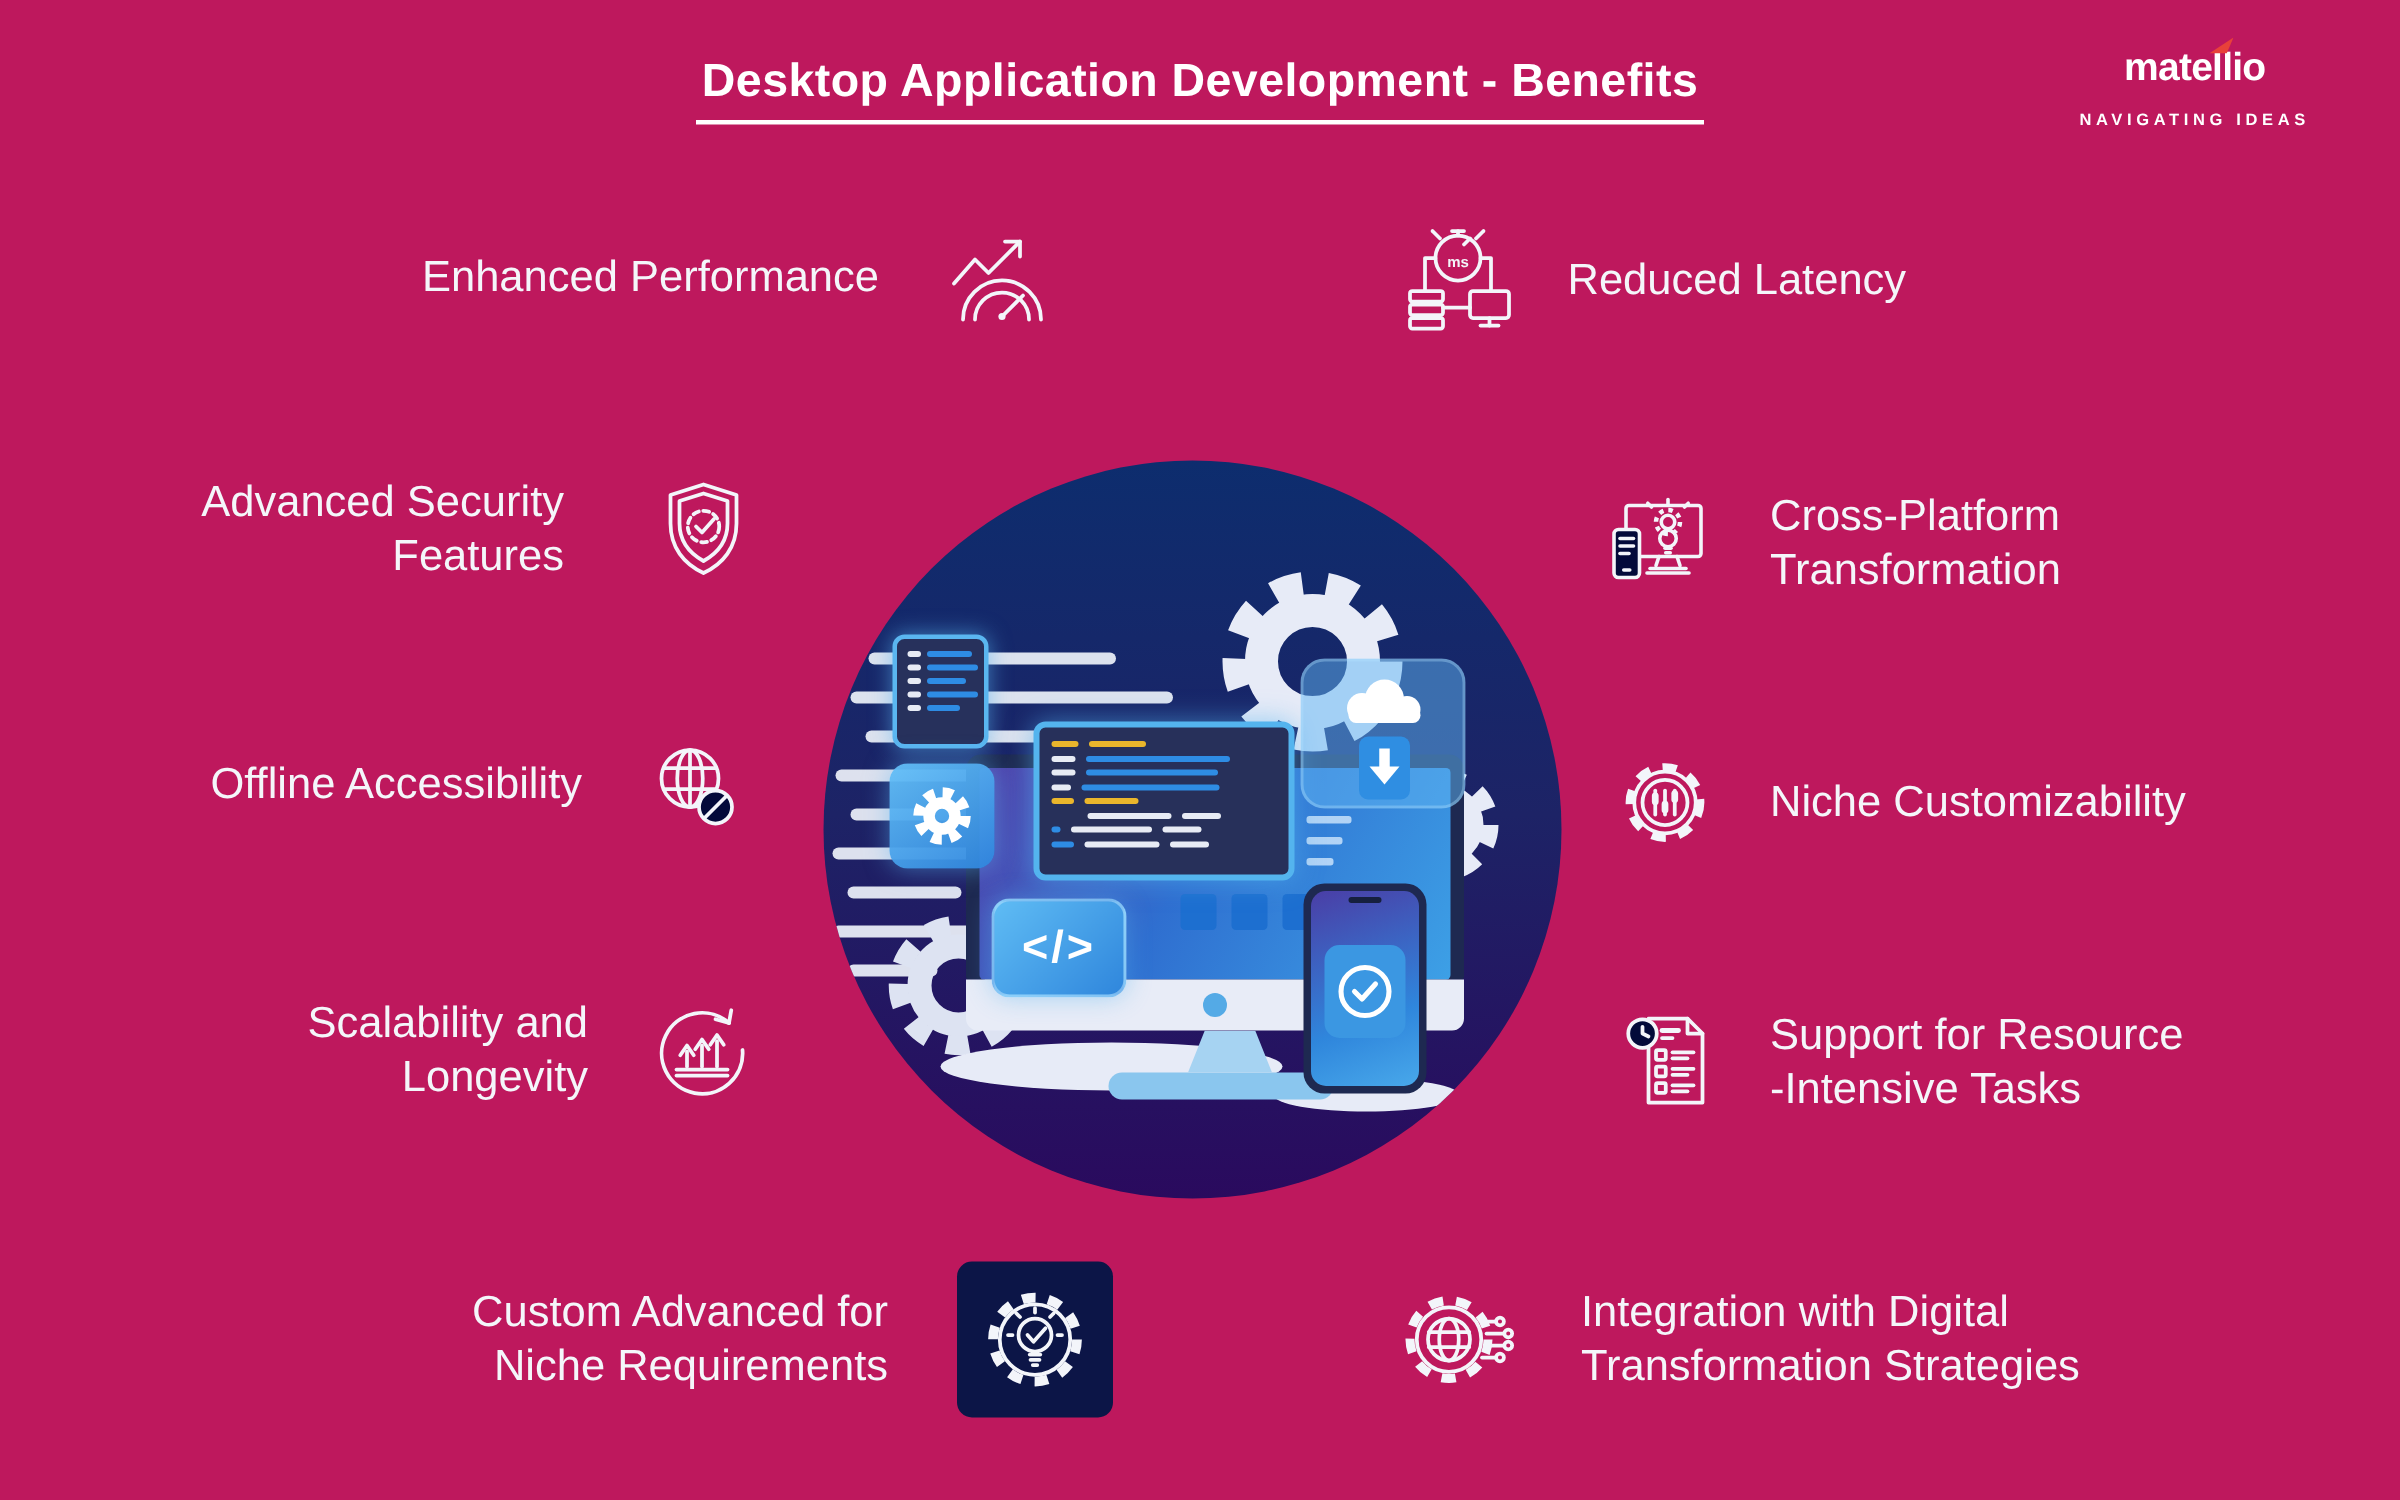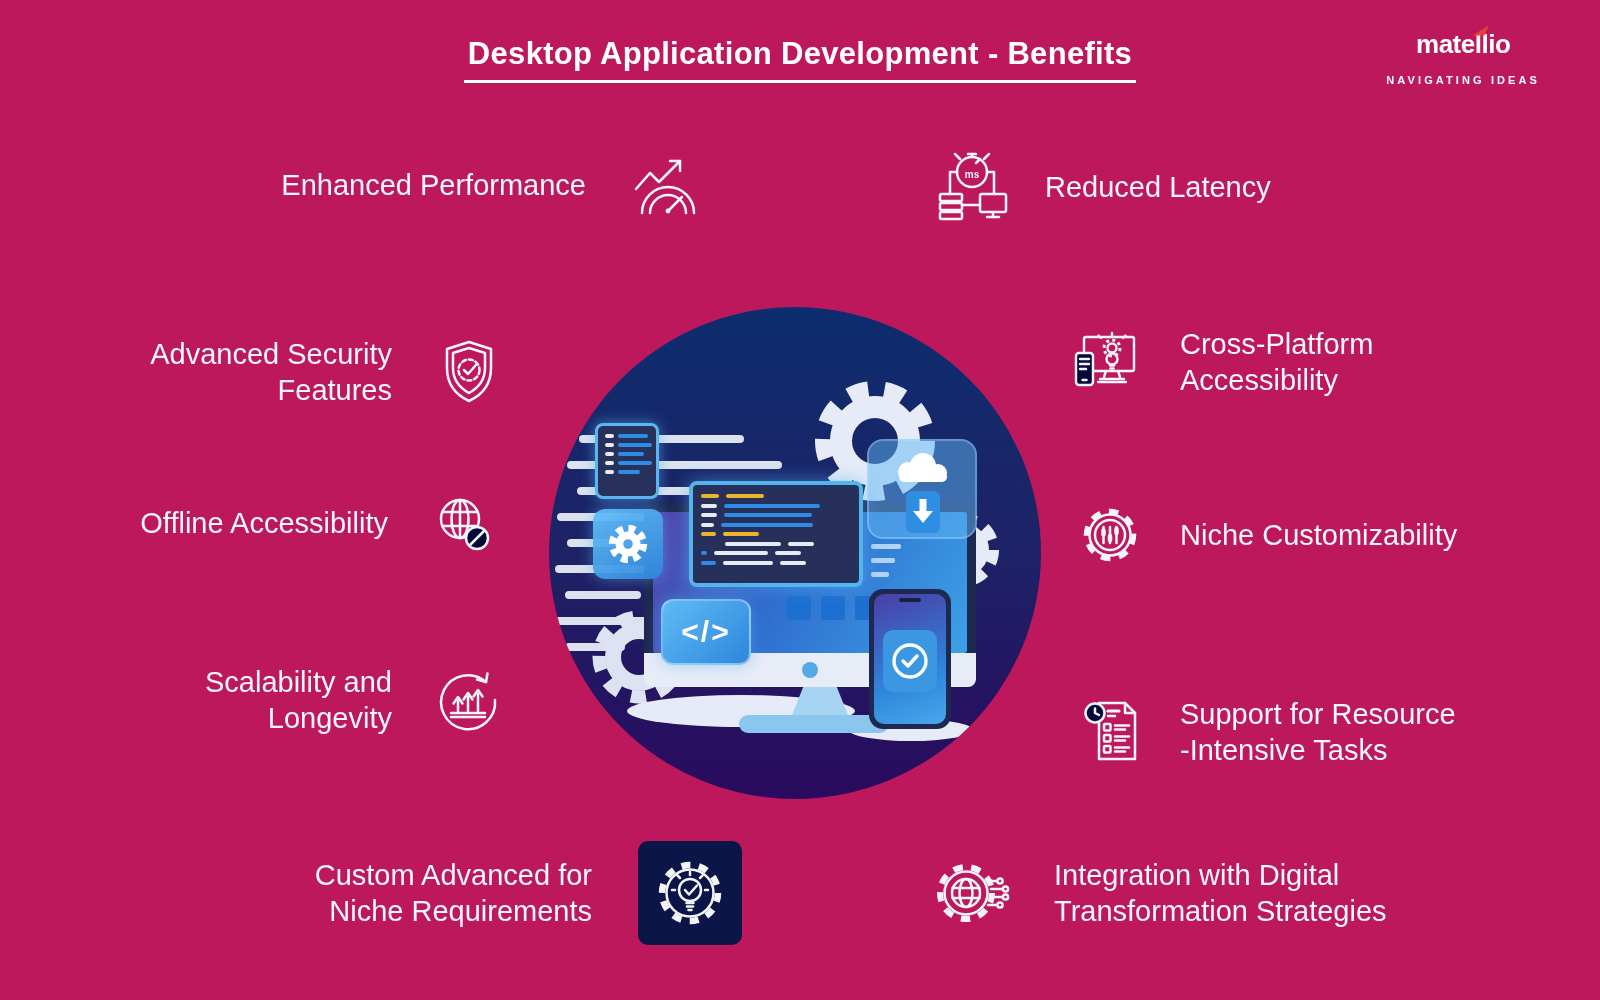--- a/index.html
+++ b/index.html
@@ -122,21 +122,21 @@
     <svg class="licon" width="76" height="68" viewBox="0 0 76 68" fill="none" stroke="#f3f5fa" stroke-width="2.5" stroke-linecap="round" stroke-linejoin="round">
       <path d="M12 62 A26 26 0 0 1 64 62"></path>
       <path d="M20 62 A18 18 0 0 1 56 62"></path>
       <path d="M38 60 L52 46"></path>
         <circle cx="38" cy="60" r="2.4" fill="#f3f5fa" stroke="none"></circle>
       <path d="M6 38 L20 22 L29 31 L50 10"></path>
       <path d="M40 10 H50 V20"></path>
     </svg>
   </div>
 
-  <div class="benefit leftcol" style="right:1102px;top:332px;height:80px;gap:48px;">
+  <div class="benefit leftcol" style="right:1102px;top:313px;height:80px;gap:64px;">
     <span class="label">Advanced Security
 Features</span>
     <svg class="licon" width="58" height="66" viewBox="0 0 58 66" fill="none" stroke="#f3f5fa" stroke-width="2.5" stroke-linecap="round" stroke-linejoin="round">
       <path d="M29 3 L51 10 V29 C51 45 42 56 29 62 C16 56 7 45 7 29 V10 Z"></path>
       <path d="M29 9 L45 14 V29 C45 41 38 49 29 54 C20 49 13 41 13 29 V14 Z"></path>
       <circle cx="29" cy="31" r="10.5" stroke-dasharray="4 3"></circle>
       <path d="M24 31 l4 4 l8 -9"></path>
     </svg>
   </div>
 
@@ -229,39 +229,39 @@
         <path d="M46 40 l2 6"></path>
         <path d="M28 48 h24"></path>
         <path d="M26 51 h28"></path>
       <rect x="4" y="22" width="17" height="32" rx="3" fill="#030a3a"></rect>
       <path d="M8 28 h9"></path>
         <path d="M8 33 h9"></path>
         <path d="M8 38 h6"></path>
         <path d="M10.5 49 h4"></path>
     </svg>
     <span class="label">Cross-Platform
-Accessibility</span>
+Transformation</span>
   </div>
 
   <div class="benefit rightcol" style="left:1078px;top:495px;height:80px;gap:38px;">
     <svg class="licon" width="64" height="68" viewBox="0 0 64 68" fill="none" stroke="#f3f5fa" stroke-width="2.5" stroke-linecap="round" stroke-linejoin="round">
       <circle cx="32" cy="34" r="23.5" stroke-width="5.5" stroke-dasharray="9.5 8.65" stroke-linecap="butt"></circle>
       <circle cx="32" cy="34" r="20.5"></circle>
       <circle cx="32" cy="34" r="15"></circle>
       <path d="M25.5 26 V42"></path>
         <path d="M32 26 V42"></path>
         <path d="M38.5 26 V42"></path>
       <path d="M25.5 29.5 V33.5" stroke-width="4.5"></path>
       <path d="M32 35 V39" stroke-width="4.5"></path>
       <path d="M38.5 28 V32" stroke-width="4.5"></path>
     </svg>
     <span class="label">Niche Customizability</span>
   </div>
 
-  <div class="benefit rightcol" style="left:1082px;top:668px;height:80px;gap:38px;margin-top:24px;">
+  <div class="benefit rightcol" style="left:1082px;top:668px;height:80px;gap:38px;">
     <svg class="licon" width="60" height="72" viewBox="0 0 60 72" fill="none" stroke="#f3f5fa" stroke-width="2.5" stroke-linecap="round" stroke-linejoin="round">
       <path d="M17 7 H43 L53 17 V63 H17 Z"></path>
       <path d="M43 7 V17 H53"></path>
       <path d="M26 15 h11" stroke-width="3.2"></path>
         <path d="M26 20 h7"></path>
       <rect x="22" y="28" width="6.5" height="6.5" rx="1"></rect>
       <path d="M33 29.5 h14"></path>
         <path d="M33 33.5 h10"></path>
       <rect x="22" y="39" width="6.5" height="6.5" rx="1"></rect>
       <path d="M33 40.5 h14"></path>

